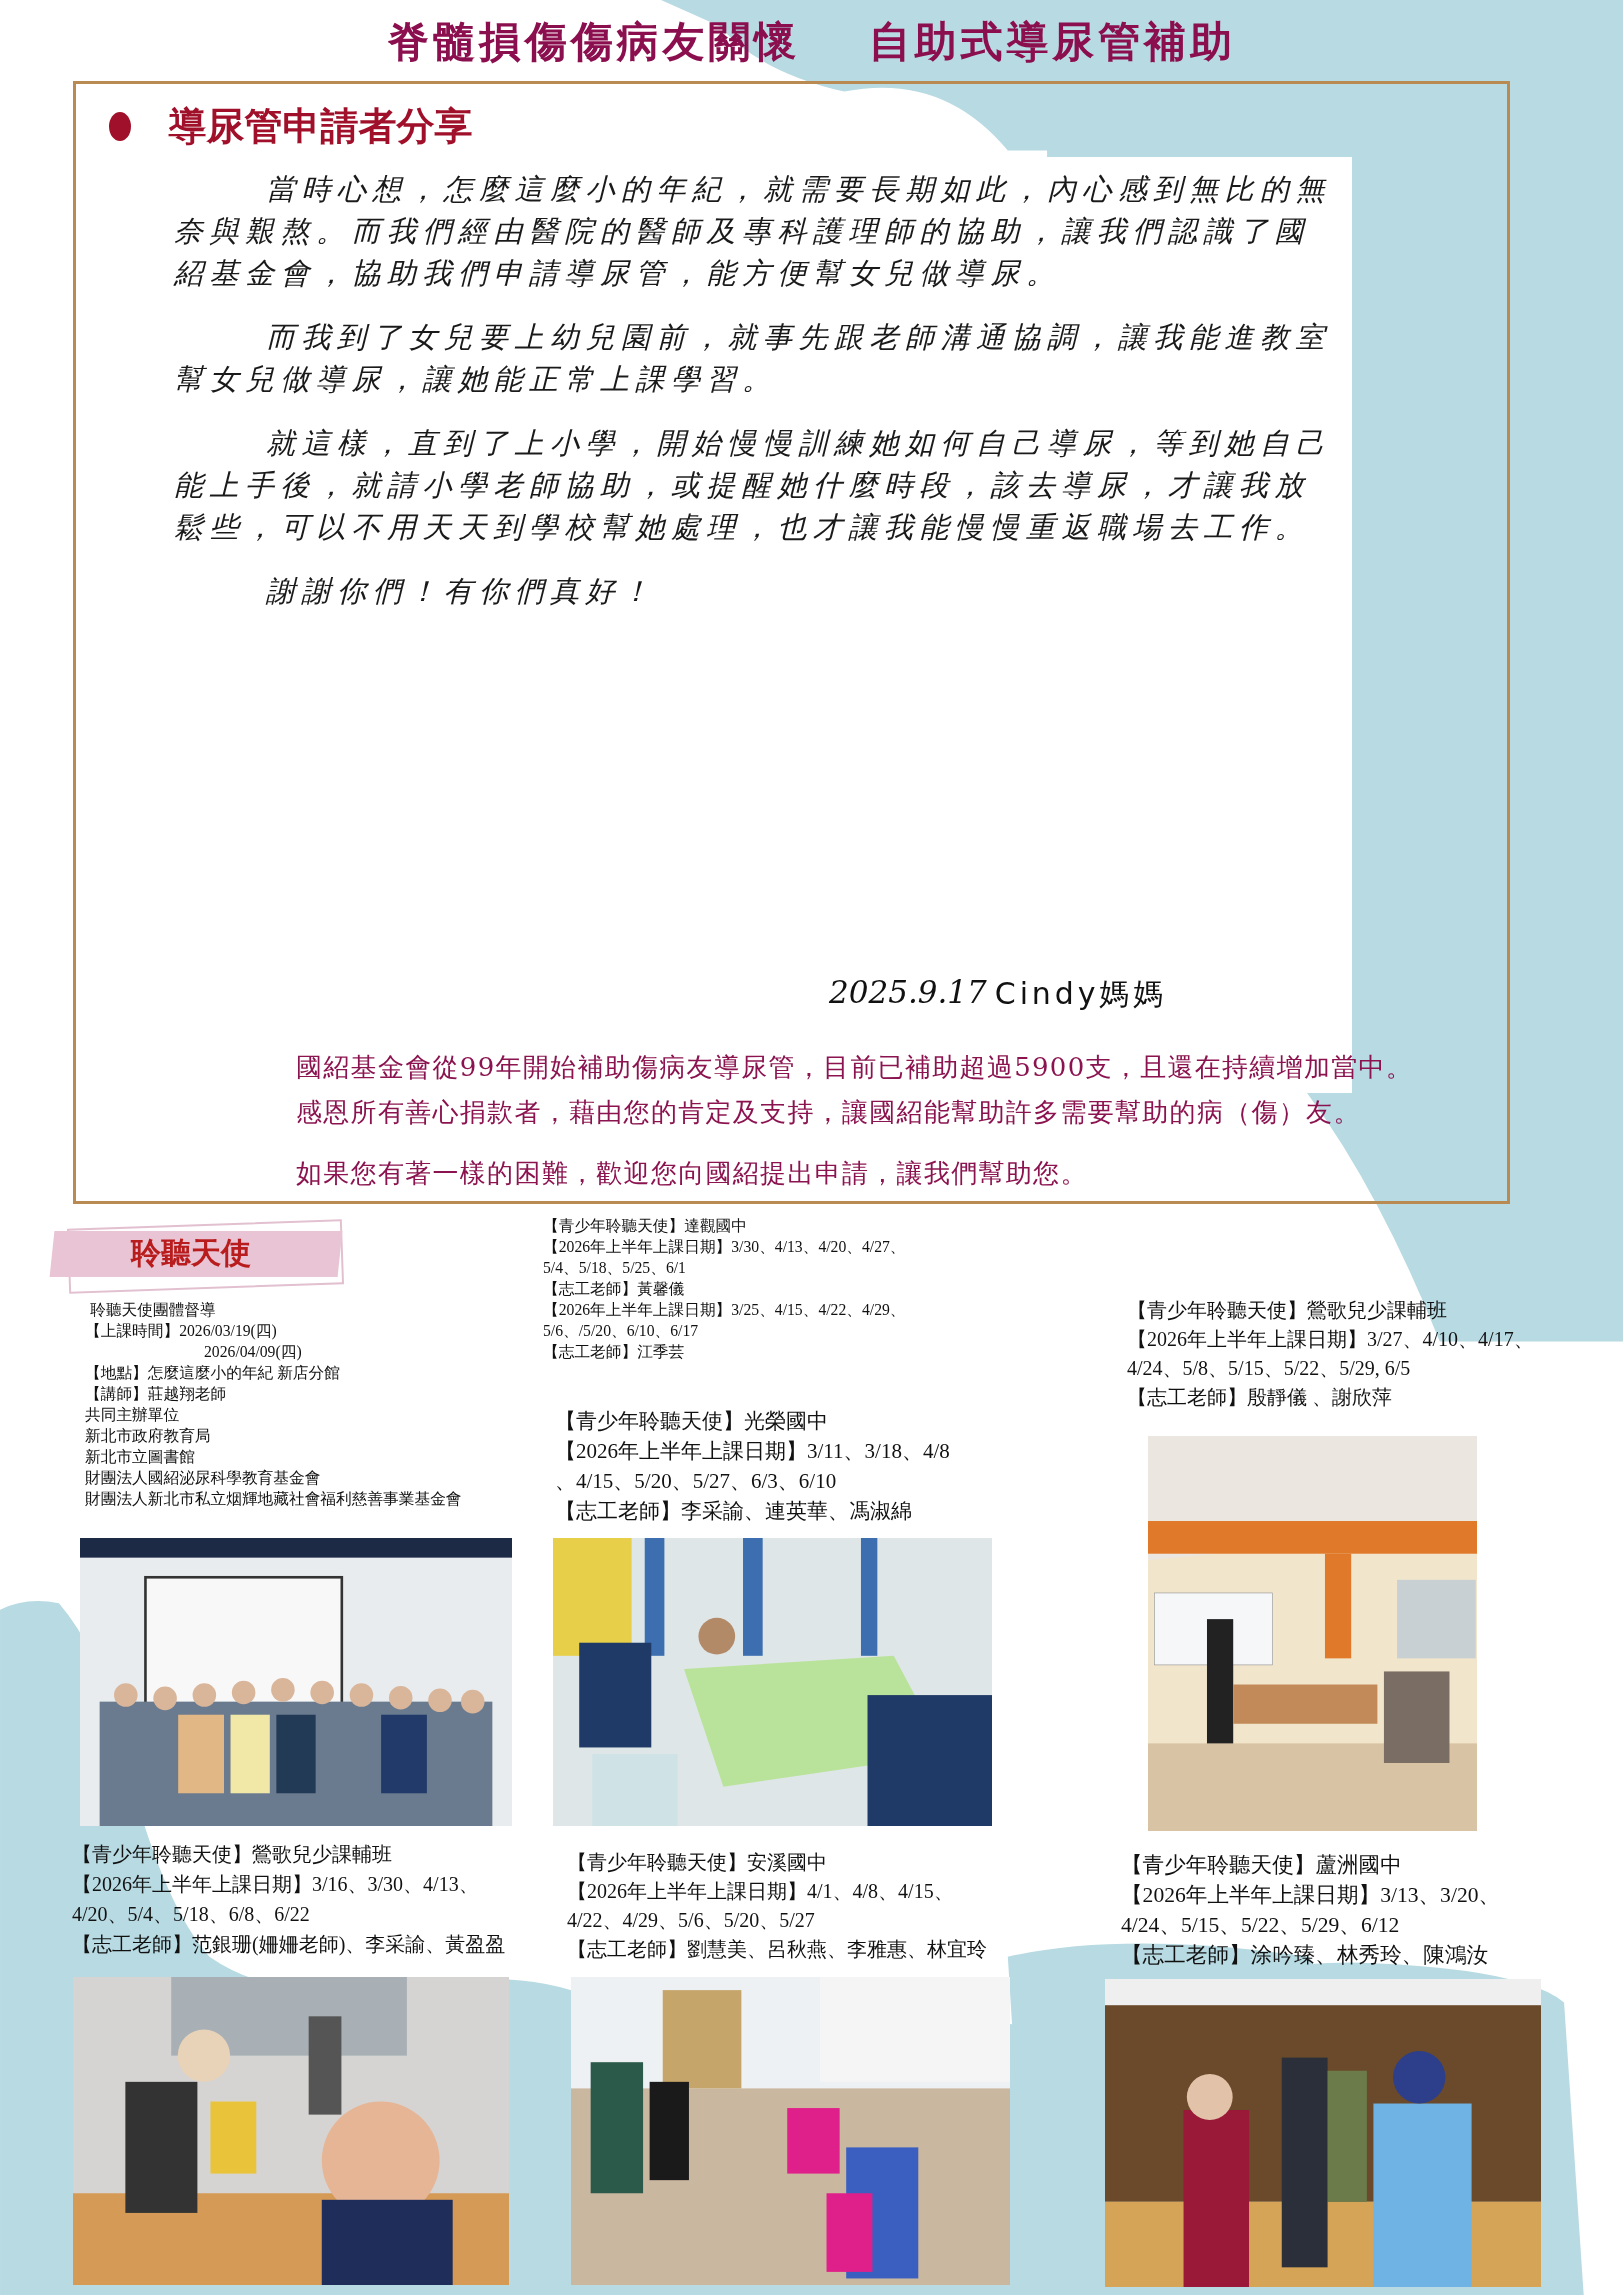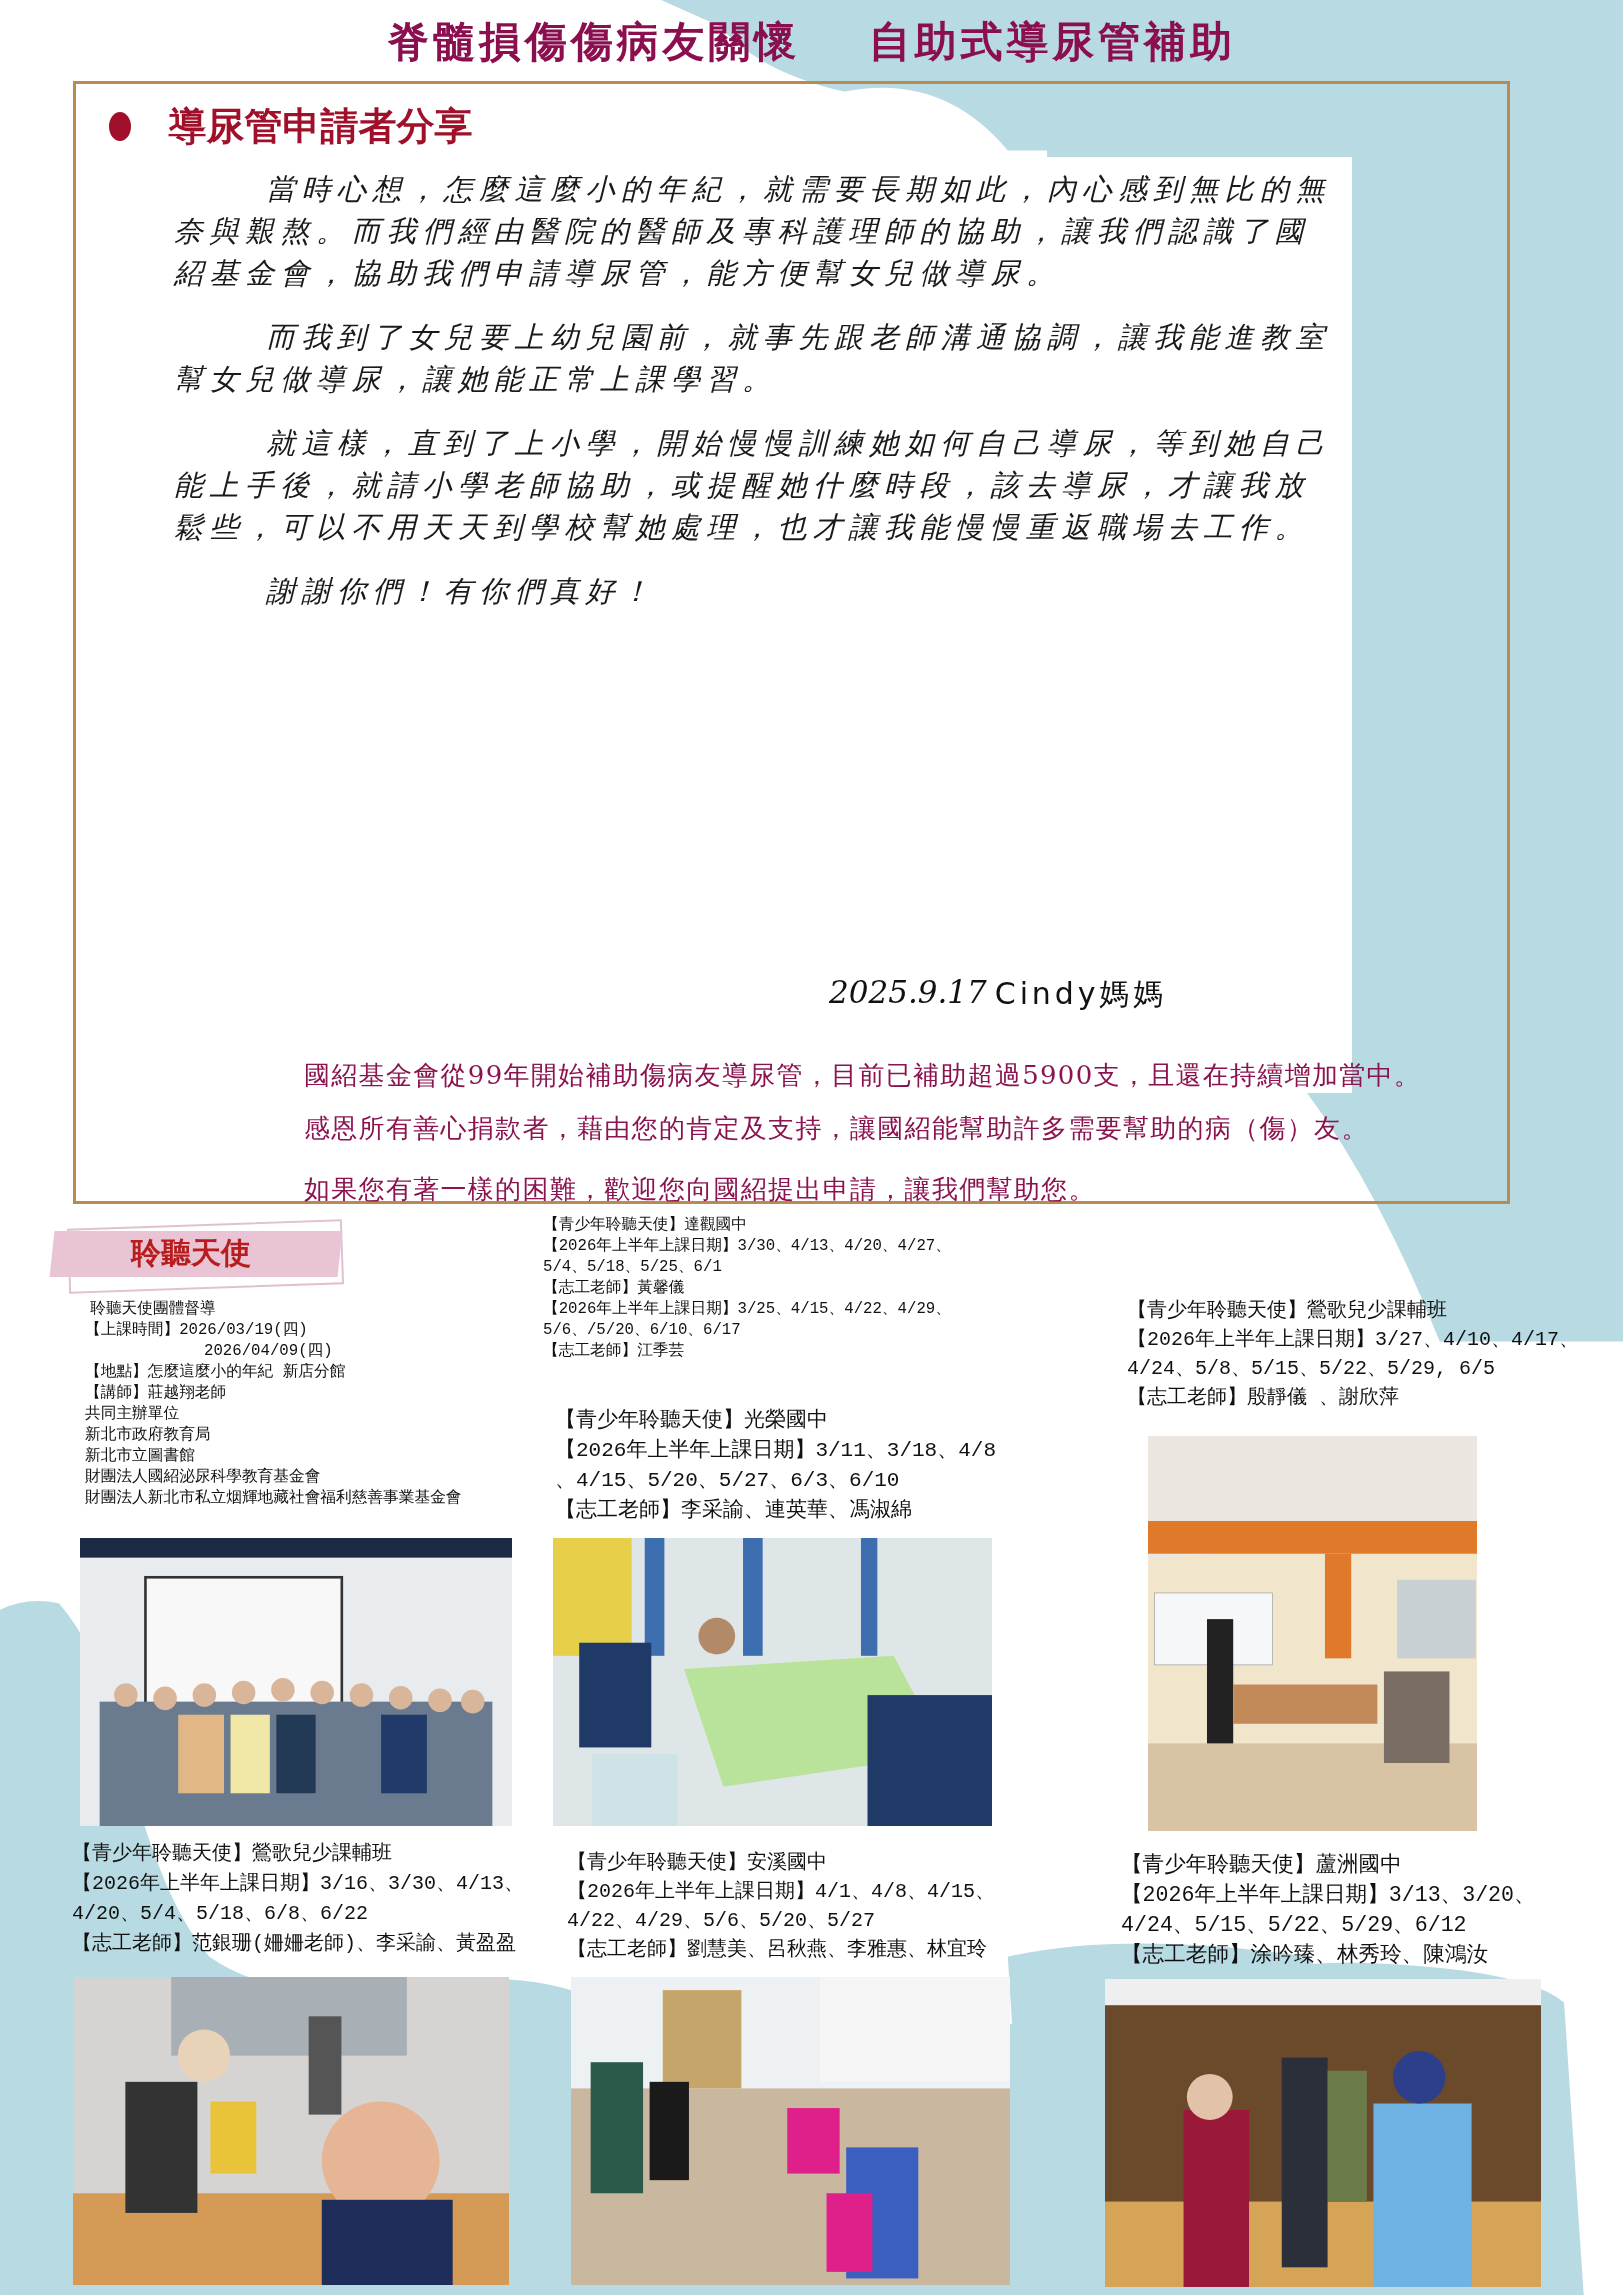--- a/index.html
+++ b/index.html
@@ -18,30 +18,30 @@
   .bullet { width:22px; height:29px; border-radius:50%; background:#a0102a; display:inline-block; margin-right:2.6px; }
   .hand-panel { position:absolute; left:98px; top:73px; width:1178px; height:936px; background:#fff; }
   .hand-panel .para { font-family:"DejaVu Serif","Liberation Serif",serif; font-style:italic; font-size:29px;
                       line-height:42px; letter-spacing:6.5px; color:#1a1a1a; margin:0 0 11.8px 0; }
   .hand-panel .p1 { padding:10.5px 13px 0 0; text-indent:92px; }
   .date-sign { position:absolute; left:753px; top:890px; width:655px; display:flex; justify-content:flex-start;gap:8px; }
   .date-sign .date { font-family:"DejaVu Serif",serif; font-style:italic; font-size:31px; }
   .date-sign .sig { font-family:"DejaVu Sans",sans-serif; font-size:30px; letter-spacing:3.9px; }
   .closing { position:absolute; left:220px; top:961px; width:1191px; color:#8b1450;
              font-family:"DejaVu Serif","Liberation Serif",serif; font-size:26px; line-height:45px; letter-spacing:1.3px; }
-  .closing p { margin:8px; }
+  .closing p { margin:0; }
   .closing p.gap { margin-top:15.7px; }
 
   .section-tag { position:absolute; left:52px; top:1224px; width:301px; height:52px; z-index:2; }
   .section-tag .tagbg { position:absolute; left:0; top:6.5px; width:288px; height:46px; background:#e8c4d4;
                         transform:skew(-6deg); }
   .section-tag .tagframe { position:absolute; left:15.7px; top:0; width:275px; height:65px; border:2.6px solid #e2c0d0; box-sizing:border-box; transform:rotate(-2deg);}
   .section-tag .tagtext { position:absolute; left:79px; top:9.2px; font-size:30px; font-weight:bold; color:#b91c1c; }
 
-  .info { position:absolute; z-index:2; font-family:Liberation Mono, monospace;
+  .info { position:absolute; z-index:2; font-family:Liberation Serif, serif;
           font-size:18.3px; line-height:23.6px; color:#111; }
   .info div { white-space:nowrap; }
   .info.sm { font-size:15.7px; line-height:21px; }
   .photo { position:absolute; z-index:2; overflow:hidden; }
   .photo svg { width:100%; height:100%; display:block; }
 </style>
 </head>
 <body>
 
 <svg class="bg-shapes" width="1623" height="2295" viewBox="0 0 2480 3507">

